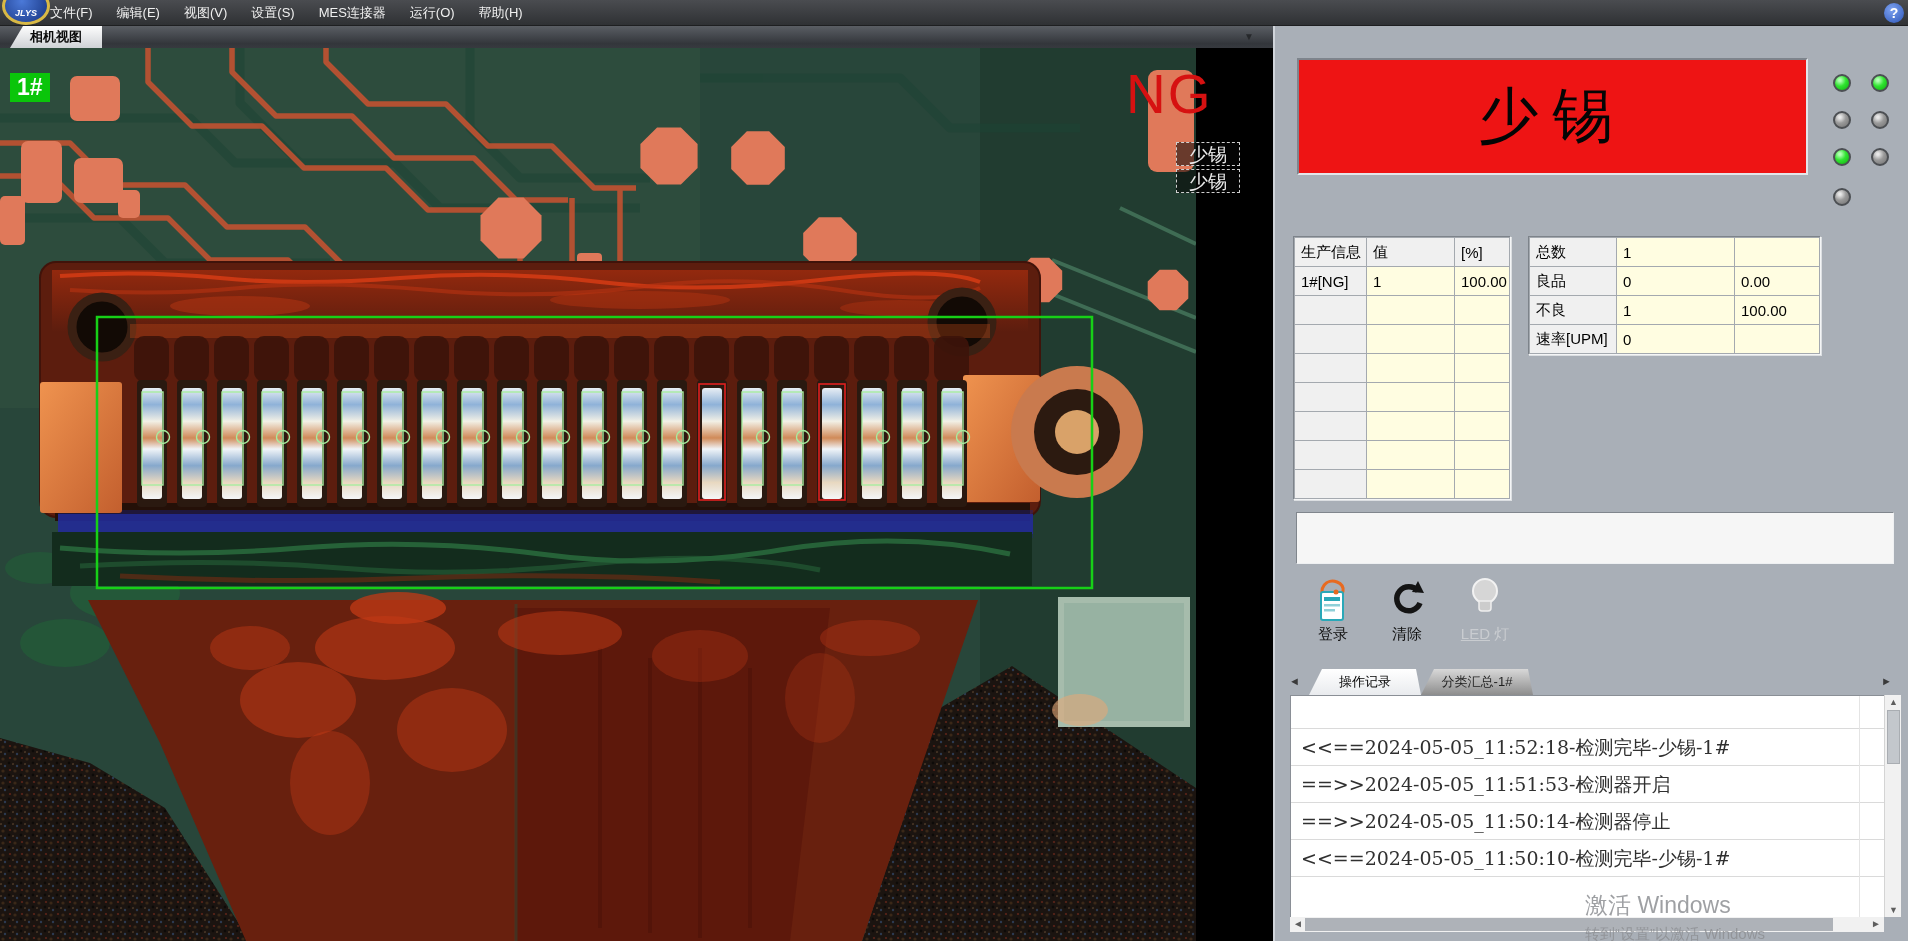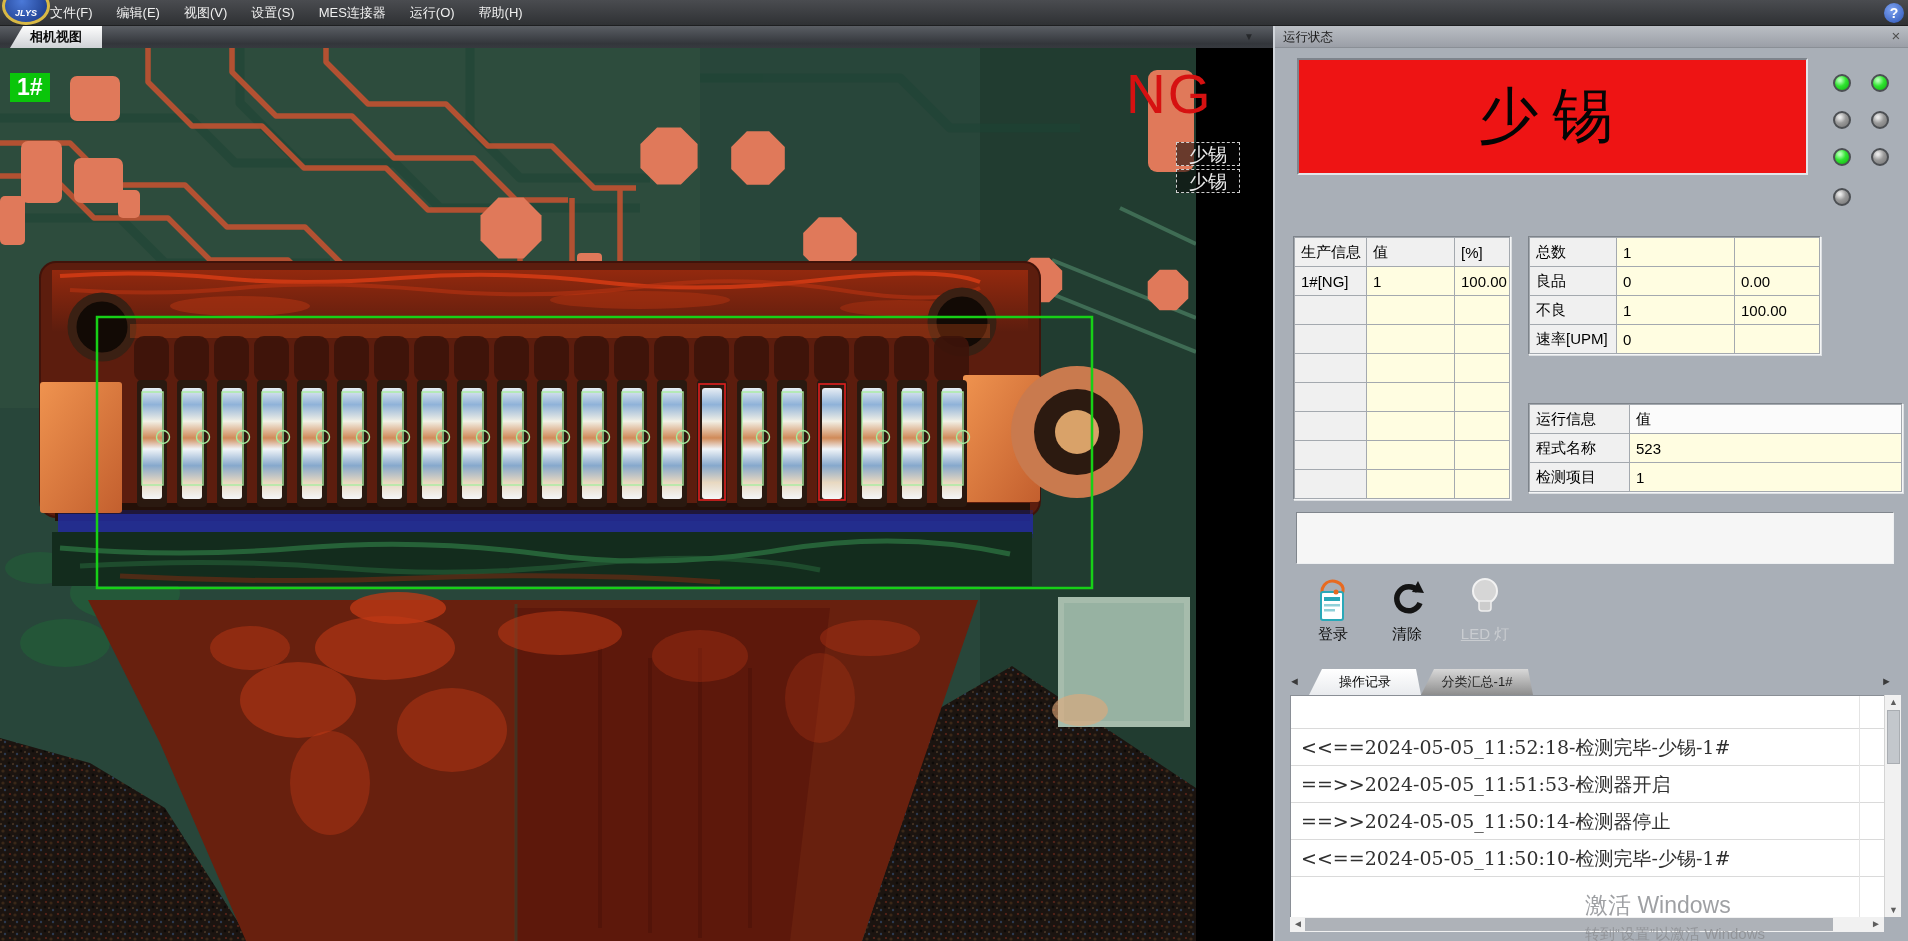--- a/index.html
+++ b/index.html
@@ -390,24 +390,20 @@
     <div class="black-strip"></div>
     <div class="cam-id">1#</div>
     <div class="ng-text">NG</div>
     <div class="defect-label" style="top:94px;">少锡</div>
     <div class="defect-label" style="top:121px;">少锡</div>
   </div>
 
   <div class="divider"></div>
 
   <div class="right-panel">
-    <div class="panel-title">
-      <span class="panel-title-text">运行状态</span>
-      <span class="panel-close">×</span>
-    </div>
 
     <div class="banner" id="banner" style="background: rgb(238, 20, 20);">
       <span class="banner-text">少锡</span>
     </div>
 
     <div id="led-grid">
         <span class="led green" style="left: 558px; top: 48px;"></span>
         <span class="led green" style="left: 596px; top: 48px;"></span>
         <span class="led gray" style="left: 558px; top: 85px;"></span>
         <span class="led gray" style="left: 596px; top: 85px;"></span>
@@ -498,42 +494,20 @@
         </tr>
         <tr>
           <td class="lbl">速率[UPM]</td>
           <td class="val">0</td>
           <td class="val"></td>
         </tr>
       </tbody>
         </table>
     </div>
 
-    <div class="tbl-wrap" style="left:253px; top:377px;">
-      <table class="dtable" style="width:372px;">
-        <colgroup>
-            <col style="width:100px;">
-            <col style="width:272px;">
-          </colgroup>
-        <tbody>
-            <tr>
-          <td class="lbl">运行信息</td>
-          <td class="whitecell">值</td>
-        </tr>
-        <tr>
-          <td class="lbl">程式名称</td>
-          <td class="val">523</td>
-        </tr>
-        <tr>
-          <td class="lbl">检测项目</td>
-          <td class="val">1</td>
-        </tr>
-      </tbody>
-        </table>
-    </div>
 
     <div class="msgbox"></div>
 
     <div class="toolbtn" style="left:25px;">
       <svg class="ticon" width="40" height="46" viewBox="0 0 40 46">
         <path d="M12,24 C4,12 14,2 24,6 C34,10 30,20 24,24" fill="none" stroke="#e86a20" stroke-width="3"></path>
         <rect x="8" y="16" width="22" height="28" rx="2" fill="#fff" stroke="#2aa8b8" stroke-width="2"></rect>
         <rect x="11" y="21" width="16" height="4" fill="#2aa8b8"></rect>
         <rect x="11" y="28" width="16" height="2.5" fill="#8fd0d8"></rect>
         <rect x="11" y="33" width="11" height="2.5" fill="#8fd0d8"></rect>

